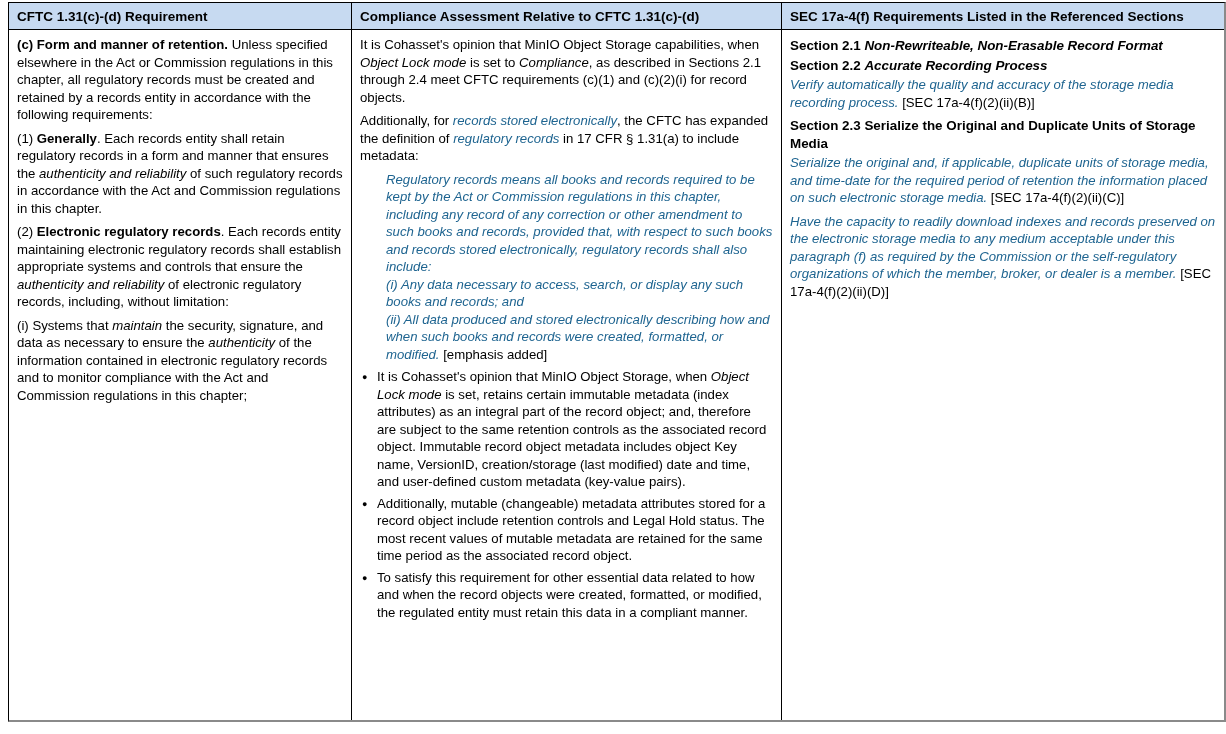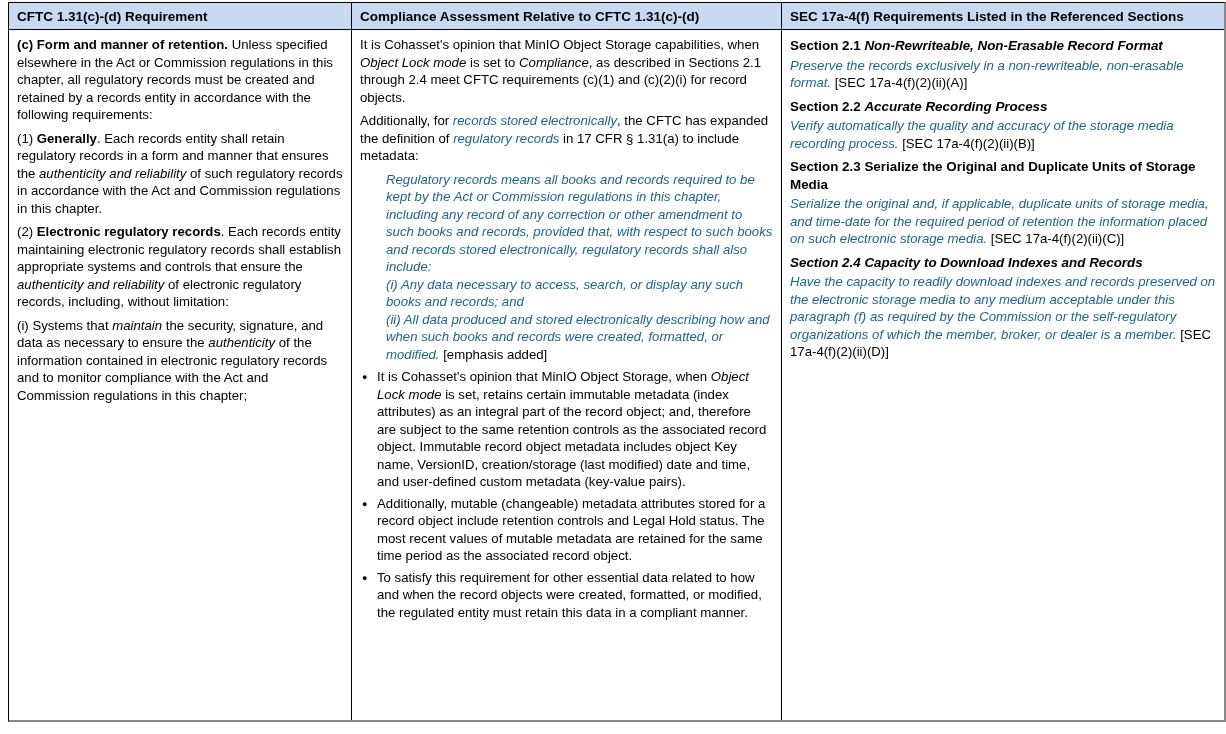--- a/index.html
+++ b/index.html
@@ -64,22 +64,20 @@
     <div class="cell">
         <div class="blk p"><span>It is Cohasset's opinion that MinIO Object Storage capabilities, when </span><span class="i">Object Lock mode</span><span> is set to </span><span class="i">Compliance</span><span>, as described in Sections 2.1 through 2.4 meet CFTC requirements (c)(1) and (c)(2)(i) for record objects.</span></div>
         <div class="blk p"><span>Additionally, for </span><span class="i u c">records stored electronically</span><span>, the CFTC has expanded the definition of </span><span class="i u c">regulatory records</span><span> in 17 CFR § 1.31(a) to include metadata:</span></div>
         <div class="blk quote"><span class="i u c">Regulatory records</span><span class="i c"> means all books and records required to be kept by the Act or Commission regulations in this chapter, including any record of any correction or other amendment to such books and records, provided that, </span><span class="i u c">with respect to such books and records stored electronically, regulatory records shall also include:</span><br><span class="i u c">(i) Any data necessary to access, search, or display any such books and records; and</span><br><span class="i u c">(ii) All data produced and stored electronically describing how and when such books and records were created, formatted, or modified.</span><span> [emphasis added]</span></div>
         <div class="blk li"><span class="marker">●</span><span>It is Cohasset's opinion that MinIO Object Storage, when </span><span class="i">Object Lock mode</span><span> is set, retains certain immutable metadata (index attributes) as an integral part of the record object; and, therefore are subject to the same retention controls as the associated record object. Immutable record object metadata includes object Key name, VersionID, creation/storage (last modified) date and time, and user-defined custom metadata (key-value pairs).</span></div>
         <div class="blk li"><span class="marker">●</span><span>Additionally, mutable (changeable) metadata attributes stored for a record object include retention controls and Legal Hold status. The most recent values of mutable metadata are retained for the same time period as the associated record object.</span></div>
         <div class="blk li"><span class="marker">●</span><span>To satisfy this requirement for </span><span class="u">other</span><span> essential data related to how and when the record objects were created, formatted, or modified, the regulated entity must retain this data in a compliant manner.</span></div>
       </div>
     <div class="cell last">
         <div class="blk h"><span class="b">Section 2.1 </span><span class="b i">Non-Rewriteable, Non-Erasable Record Format</span></div>
-        <div class="blk p"><span class="i c">Preserve the records exclusively in a non-rewriteable, non-erasable format.</span><span> [SEC 17a-4(f)(2)(ii)(A)]</span></div>
         <div class="blk h"><span class="b">Section 2.2 </span><span class="b i">Accurate Recording Process</span></div>
         <div class="blk p"><span class="i c">Verify automatically the quality and accuracy of the storage media recording process.</span><span> [SEC 17a-4(f)(2)(ii)(B)]</span></div>
         <div class="blk h"><span class="b">Section 2.3 Serialize the Original and Duplicate Units of Storage Media</span></div>
         <div class="blk p"><span class="i c">Serialize the original and, if applicable, duplicate units of storage media, and time-date for the required period of retention the information placed on such electronic storage media.</span><span> [SEC 17a-4(f)(2)(ii)(C)]</span></div>
-        <div class="blk h"><span class="b i">Section 2.4 Capacity to Download Indexes and Records</span></div>
         <div class="blk p"><span class="i c">Have the capacity to readily download indexes and records preserved on the electronic storage media to any medium acceptable under this paragraph (f) as required by the Commission or the self-regulatory organizations of which the member, broker, or dealer is a member.</span><span> [SEC 17a-4(f)(2)(ii)(D)]</span></div>
       </div>
   </div>
 </div>
 
 </body></html>

